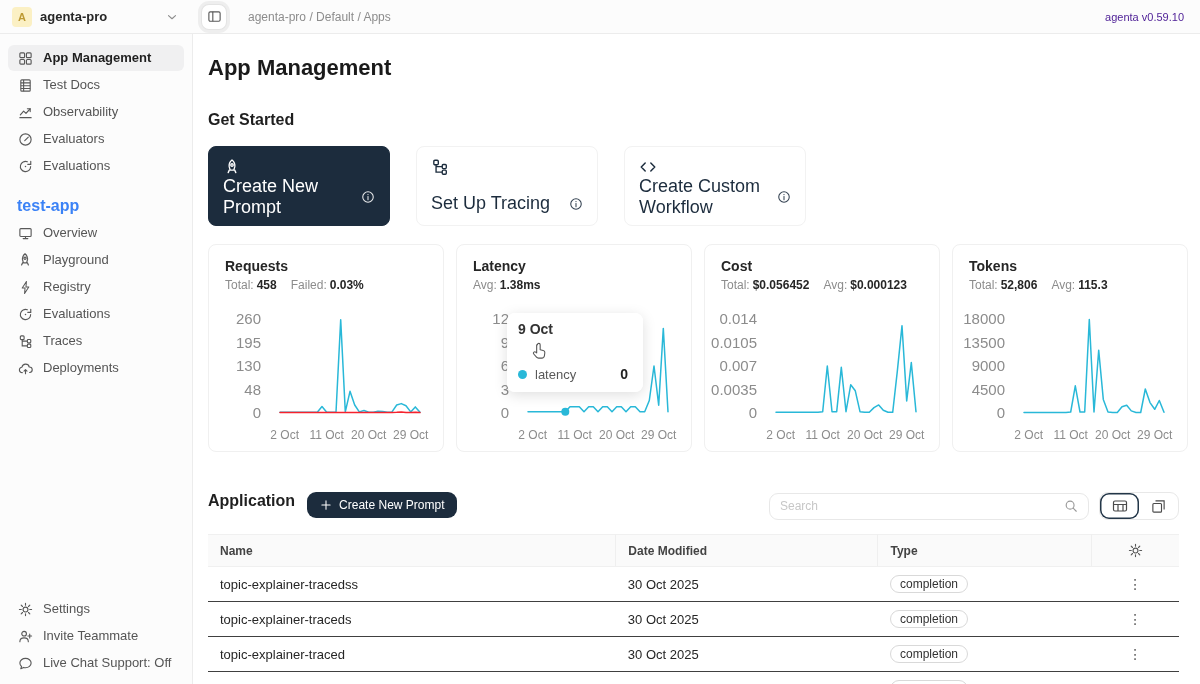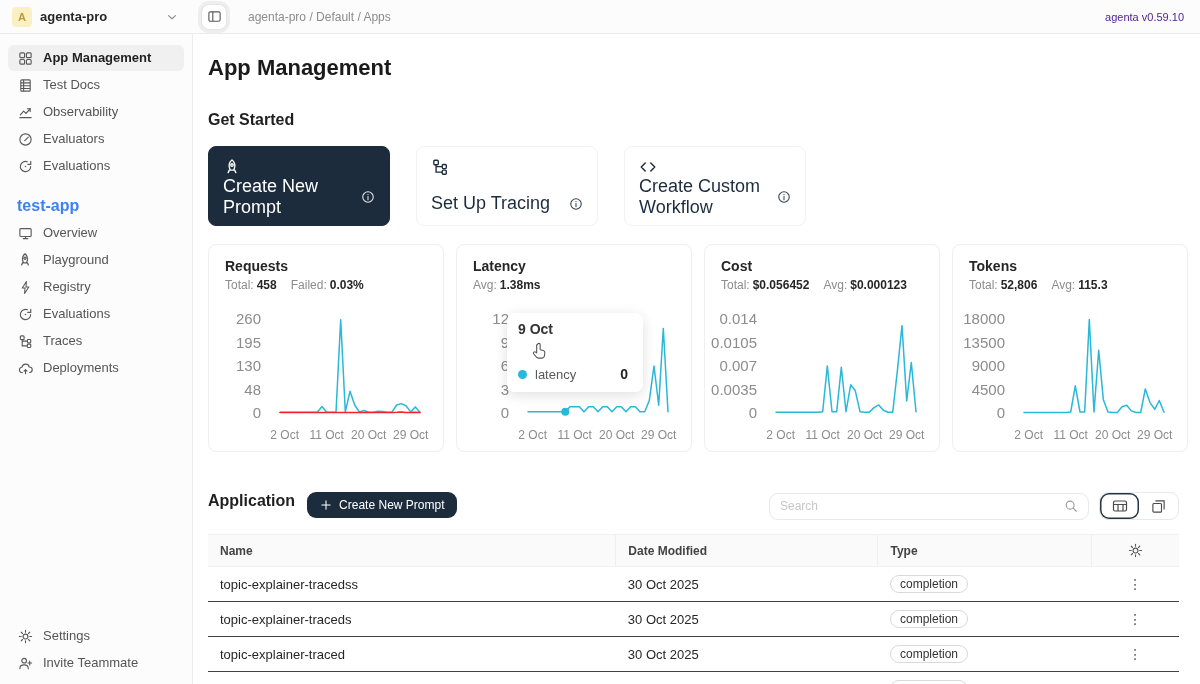--- a/index.html
+++ b/index.html
@@ -247,20 +247,28 @@
       </div>
       <div class="side-item">
         <span class="icn">
           <svg viewBox="0 0 16 16" width="15" height="15" fill="none" stroke="currentColor" stroke-width="1.2" stroke-linecap="round">
             <circle cx="6.5" cy="5" r="2.5"></circle>
             <path d="M2 13.5c0-2.5 2-4 4.5-4s4.5 1.5 4.5 4"></path>
             <path d="M12.5 5.5v4M10.5 7.5h4"></path>
           </svg>
         </span>
         <span>Invite Teammate</span>
+      </div>
+      <div class="side-item">
+        <span class="icn">
+          <svg viewBox="0 0 16 16" width="15" height="15" fill="none" stroke="currentColor" stroke-width="1.2" stroke-linejoin="round">
+            <path d="M8 2.5c3.3 0 6 2.2 6 5s-2.7 5-6 5c-.7 0-1.4-.1-2-.3L3 13.5l.8-2.3C2.7 10.3 2 9 2 7.5c0-2.8 2.7-5 6-5z"></path>
+          </svg>
+        </span>
+        <span>Live Chat Support: Off</span>
       </div>
     </div>
 </nav>
 
 <main class="main">
   <h1 class="page-title">App Management</h1>
 
   <h2 class="sec-title" id="gs-title">Get Started</h2>
   <div class="gs-row">
       <div class="gs-card dark">

